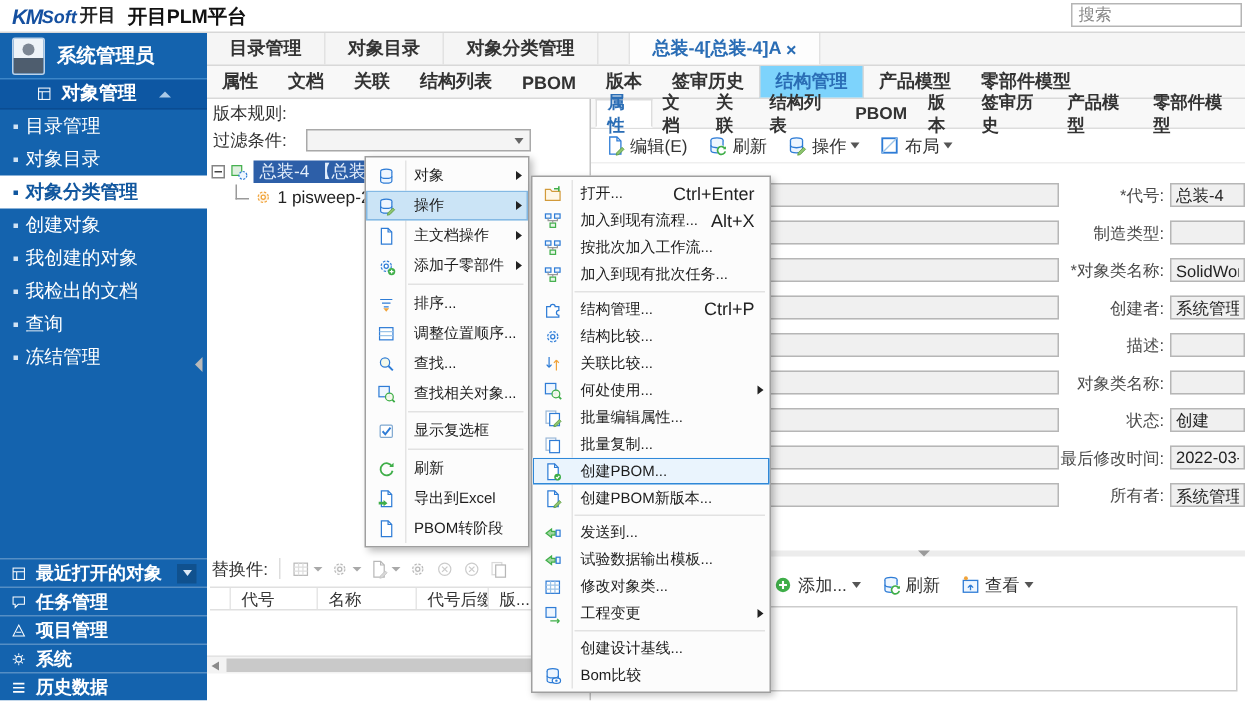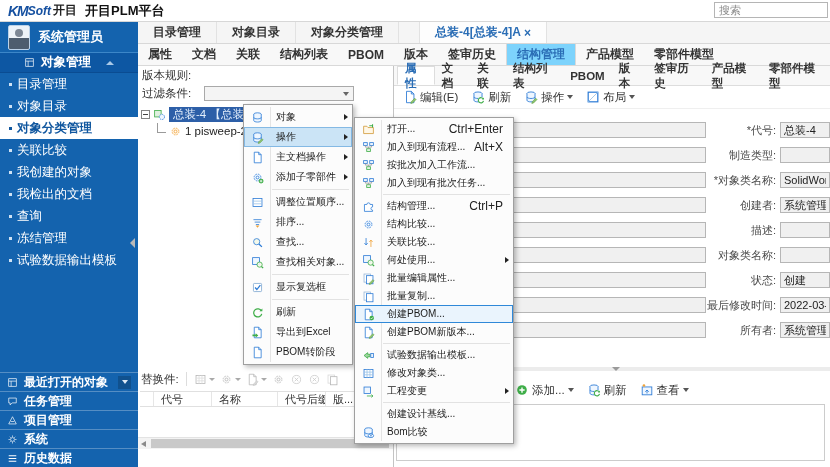--- a/index.html
+++ b/index.html
@@ -176,41 +176,37 @@
       <div class="side-item">
     <span class="bullet"></span>
     <span class="s-lbl">对象目录</span>
   </div>
       <div class="side-item active">
     <span class="bullet"></span>
     <span class="s-lbl">对象分类管理</span>
   </div>
       <div class="side-item">
     <span class="bullet"></span>
-    <span class="s-lbl">关联比较</span>
+    <span class="s-lbl">创建对象</span>
   </div>
       <div class="side-item">
     <span class="bullet"></span>
     <span class="s-lbl">我创建的对象</span>
   </div>
       <div class="side-item">
     <span class="bullet"></span>
     <span class="s-lbl">我检出的文档</span>
   </div>
       <div class="side-item">
     <span class="bullet"></span>
     <span class="s-lbl">查询</span>
   </div>
       <div class="side-item">
     <span class="bullet"></span>
     <span class="s-lbl">冻结管理</span>
-  </div>
-      <div class="side-item">
-    <span class="bullet"></span>
-    <span class="s-lbl">试验数据输出模板</span>
   </div>
     </div>
   <div class="side-fill"></div>
   <div class="side-bottom" id="side-bottom">
       <div class="bottom-item">
     <span class="b-ic">
           <svg class="ic-svg" viewBox="0 0 16 16" xmlns="http://www.w3.org/2000/svg">
             <rect x="2.5" y="2.5" width="11" height="11" fill="none" stroke="currentColor"></rect>
             <path d="M2.5 6h11M6 6v7.5" stroke="currentColor"></path>
           </svg>
@@ -627,35 +623,35 @@
         </svg>
       </span>
     <span class="m-lbl">添加子零部件</span>
 
     <span class="m-ar"></span>
   </div>
     <div class="m-sep"></div>
     <div class="m-item">
     <span class="m-ic">
         <svg class="ic-svg" viewBox="0 0 16 16" xmlns="http://www.w3.org/2000/svg">
+          <path d="M3 4.5h10M4.5 7.5h7M6 10.5h4" stroke="#2e7cd6" fill="none"></path>
+          <path d="M8 14.5l-2.4-2.8h4.8z" fill="#f0a33a"></path>
+        </svg>
+      </span>
+    <span class="m-lbl">排序...</span>
+
+  </div>
+    <div class="m-item">
+    <span class="m-ic">
+        <svg class="ic-svg" viewBox="0 0 16 16" xmlns="http://www.w3.org/2000/svg">
           <rect x="2.5" y="3" width="11" height="10" fill="#fff" stroke="#2e7cd6"></rect>
           <path d="M2.5 6.3h11M2.5 9.6h11" stroke="#9cc4e8"></path>
         </svg>
       </span>
     <span class="m-lbl">调整位置顺序...</span>
-
-  </div>
-    <div class="m-item">
-    <span class="m-ic">
-        <svg class="ic-svg" viewBox="0 0 16 16" xmlns="http://www.w3.org/2000/svg">
-          <path d="M3 4.5h10M4.5 7.5h7M6 10.5h4" stroke="#2e7cd6" fill="none"></path>
-          <path d="M8 14.5l-2.4-2.8h4.8z" fill="#f0a33a"></path>
-        </svg>
-      </span>
-    <span class="m-lbl">排序...</span>
 
   </div>
     <div class="m-item">
     <span class="m-ic">
         <svg class="ic-svg" viewBox="0 0 16 16" xmlns="http://www.w3.org/2000/svg">
           <circle cx="7" cy="7" r="3.8" fill="#f4f9ea" stroke="#2e7cd6"></circle>
           <path d="M9.8 9.8l3.6 3.6" stroke="#2e7cd6" stroke-width="1.6"></path>
         </svg>
       </span>
     <span class="m-lbl">查找...</span>
@@ -846,20 +842,30 @@
         <svg class="ic-svg" viewBox="0 0 16 16" xmlns="http://www.w3.org/2000/svg">
           <path d="M4 1.5h5.5L12.5 4.5v10H4z" fill="#fff" stroke="#2e7cd6"></path>
           <path d="M9.5 1.5v3h3" fill="none" stroke="#2e7cd6"></path>
           <path d="M9.4 13.4l4-4 1.5 1.5-4 4-2 .5z" fill="#8fc46f" stroke="#569a3a" stroke-width=".6"></path>
         </svg>
       </span>
     <span class="m-lbl">创建PBOM新版本...</span>
 
   </div>
     <div class="m-sep"></div>
+    <div class="m-item">
+    <span class="m-ic">
+        <svg class="ic-svg" viewBox="0 0 16 16" xmlns="http://www.w3.org/2000/svg">
+          <path d="M2.5 8l4.5-3.5v2h3v3h-3v2z" fill="#9fd69f" stroke="#3fae49"></path>
+          <rect x="10.8" y="5.5" width="3.2" height="5" fill="#eef6ff" stroke="#2e7cd6"></rect>
+        </svg>
+      </span>
+    <span class="m-lbl">发送到...</span>
+
+  </div>
     <div class="m-item">
     <span class="m-ic">
         <svg class="ic-svg" viewBox="0 0 16 16" xmlns="http://www.w3.org/2000/svg">
           <path d="M2.5 8l4.5-3.5v2h3v3h-3v2z" fill="#9fd69f" stroke="#3fae49"></path>
           <rect x="10.8" y="5.5" width="3.2" height="5" fill="#eef6ff" stroke="#2e7cd6"></rect>
         </svg>
       </span>
     <span class="m-lbl">试验数据输出模板...</span>
 
   </div>

